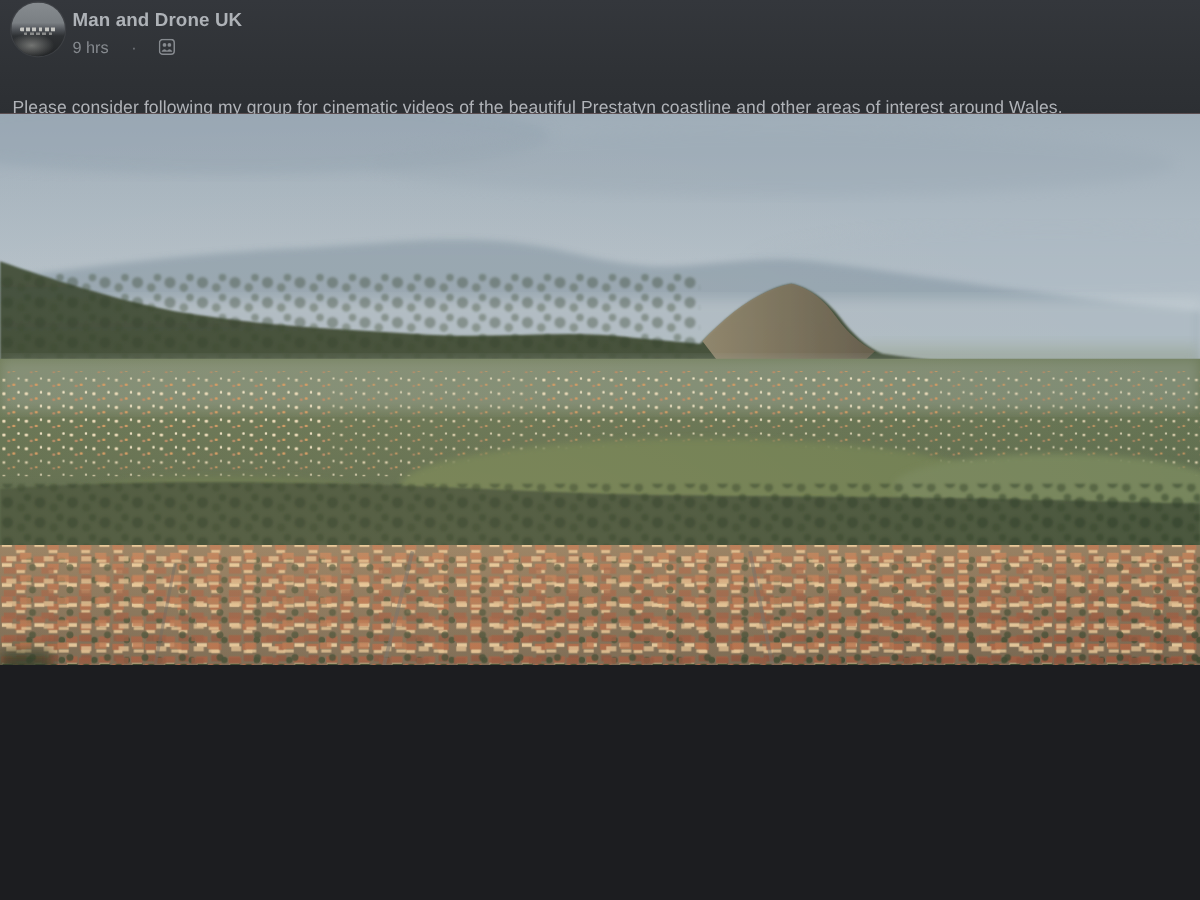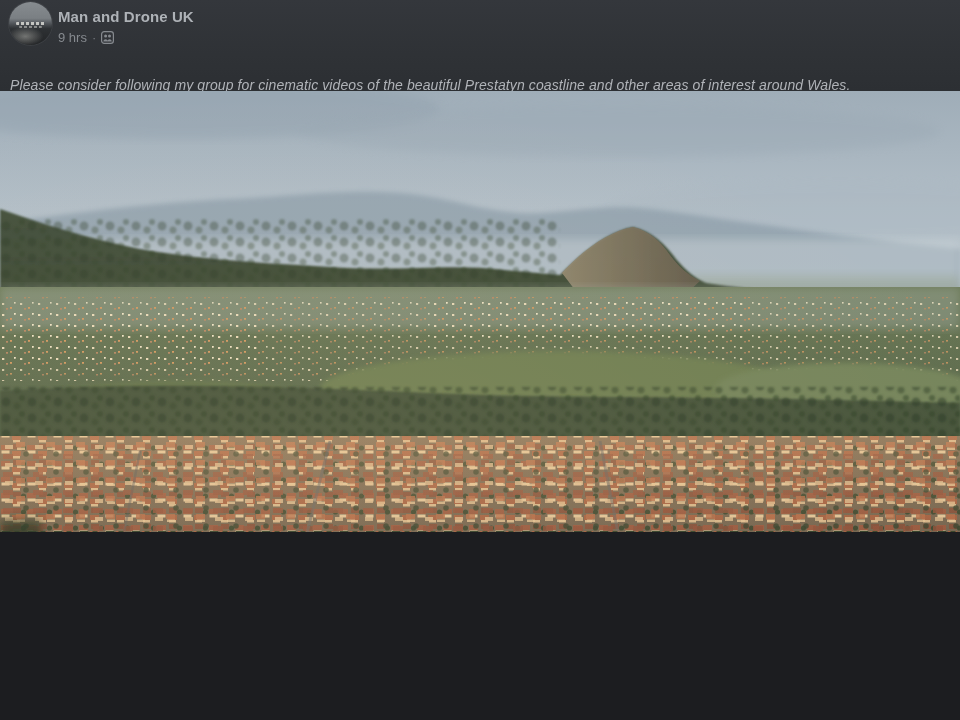--- a/index.html
+++ b/index.html
@@ -28,31 +28,30 @@
     opacity:.85;
   }
   .avatar .wm1{top:46%;}
   .avatar .wm2{top:56%;height:2px;opacity:.5;left:24%;width:52%;}
   .author-name{
     position:absolute;left:58px;top:8px;font-size:15px;font-weight:600;
     color:#aeb2b7;letter-spacing:.1px;cursor:pointer;
   }
   .post-meta{
     position:absolute;left:58px;top:29px;height:16px;display:flex;align-items:center;
-    gap:5px;font-size:13px;color:#868a8f;
+    gap:18px;font-size:13px;color:#868a8f;
   }
   .post-meta .sep{opacity:.8;}
   .group-icon{display:inline-block;width:13px;height:13px;margin-top:1px;}
   .post-body-line1{
     position:absolute;left:10px;top:59px;font-size:14px;color:#b7babf;letter-spacing:.1px;
   }
   .post-body-line2{
     position:absolute;left:10px;top:77px;font-size:14px;color:#b0b3b8;letter-spacing:.1px;
     white-space:nowrap;
-    font-style:italic;
   }
   
   .photo{
     position:absolute;top:91px;left:0;width:960px;height:540px;overflow:hidden;
     cursor:pointer;z-index:2;background:#b4c0c8;
   }
   .photo svg{display:block;width:100%;height:100%;}
   
   .bottom-bar{
     position:absolute;left:0;top:631px;width:960px;height:89px;

